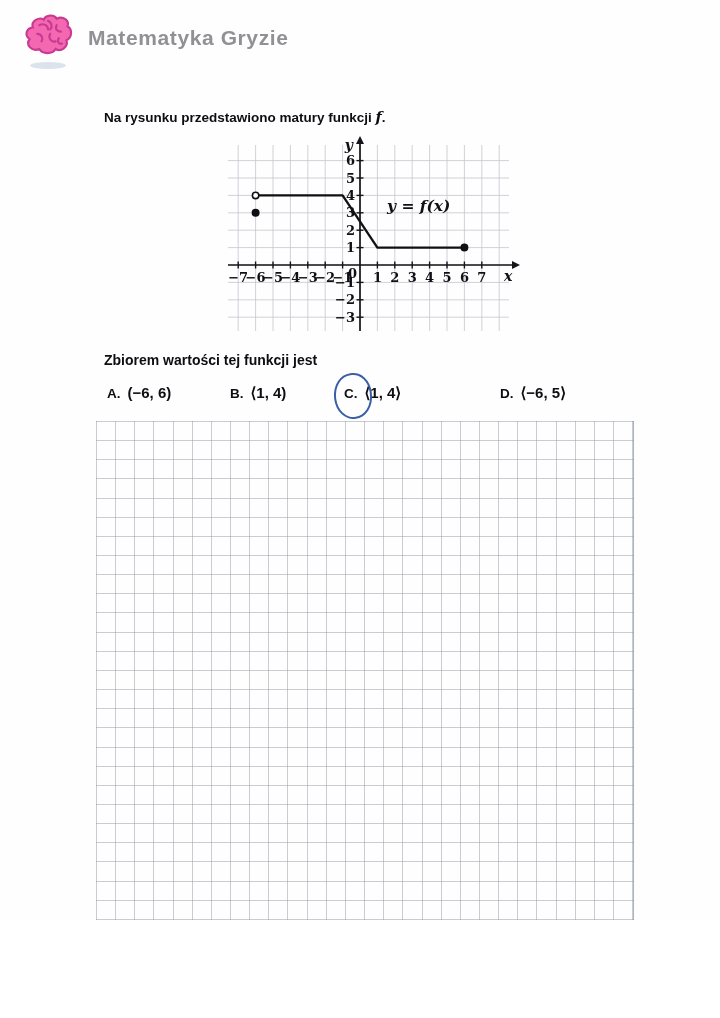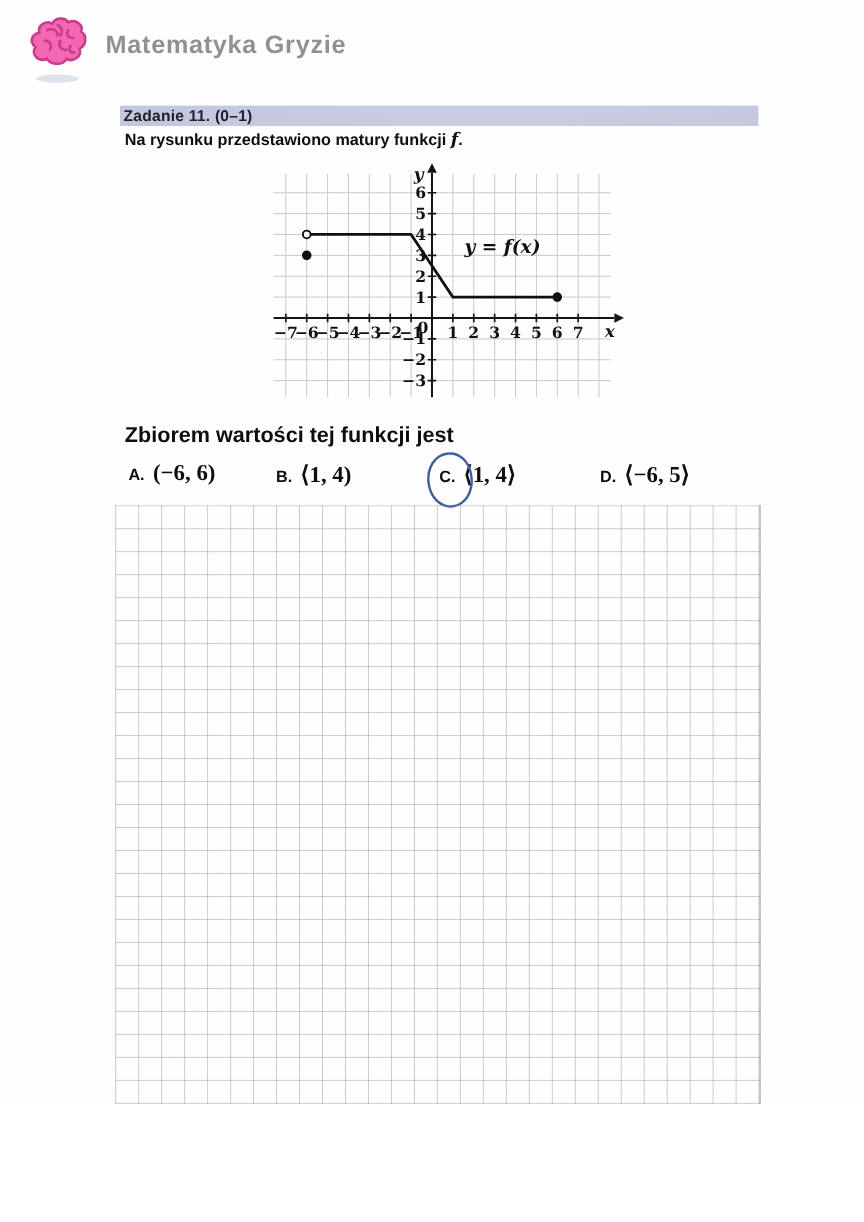--- a/index.html
+++ b/index.html
@@ -22,27 +22,27 @@
   
   .graph{position:absolute;left:222px;top:134px;width:302px;height:206px;}
   .graph .grid{stroke:#c2c6cf;stroke-width:.8;}
   .graph .axis{stroke:#14141a;stroke-width:1.7;}
   .graph .tick{stroke:#14141a;stroke-width:1.4;}
   .graph text{font-family:"DejaVu Serif",serif;font-size:13px;font-weight:600;fill:#101014;}
   .graph .axlbl{font-style:italic;font-weight:700;font-size:14px;}
   .graph .fn{stroke:#101014;stroke-width:2.3;fill:none;stroke-linejoin:round;}
   .graph .title-lbl{font-style:italic;font-weight:700;font-size:15.5px;}
 
-  .question{position:absolute;left:104px;top:352px;font-size:18px;font-weight:600;color:#0d0d12;}
+  .question{position:absolute;left:104px;top:352px;font-size:14px;font-weight:600;color:#0d0d12;}
 
   
   .option{position:absolute;top:384px;font-size:13.5px;color:#0d0d12;white-space:nowrap;}
   .option .letter{font-weight:700;display:inline-block;}
-  .option .value{font-family:Liberation Serif, serif;font-weight:700;font-size:19px;margin-left:7px;}
-  .opt-a{left:107px;} .opt-b{left:230px;} .opt-c{left:366px;} .opt-d{left:500px;}
+  .option .value{font-family:Liberation Sans, sans-serif;font-weight:700;font-size:15px;margin-left:7px;}
+  .opt-a{left:107px;} .opt-b{left:230px;} .opt-c{left:344px;} .opt-d{left:500px;}
   .sel-ellipse{position:absolute;left:-10px;top:-13px;width:34px;height:42px;
     border:2px solid #3a5ea8;border-radius:50% 46% 50% 48%;transform:rotate(-7deg);pointer-events:none;}
   .letter-wrap{position:relative;display:inline-block;}
 
   
   .grid-paper{position:absolute;left:96px;top:421px;width:537px;height:548px;
     background-image:
       repeating-linear-gradient(to right, rgba(148,153,168,.50) 0 1px, transparent 1px 19.15px),
       repeating-linear-gradient(to bottom, rgba(148,153,168,.50) 0 1px, transparent 1px 19.15px);
     border-right:1px solid rgba(148,153,168,.5);border-bottom:1px solid rgba(148,153,168,.5);}
@@ -58,23 +58,20 @@
     <svg viewBox="0 0 48 44" width="52" height="48">
       <g stroke="#c93b90" stroke-width="2" stroke-linecap="round">
         <path fill="#f468b2" d="M10 14 C8 8,16 4,20 7 C22 2,30 2,32 6 C38 3,44 8,42 13 C47 16,46 24,41 26 C43 32,36 37,31 34 C28 39,19 39,16 34 C9 37,3 30,7 25 C2 21,4 15,10 14 Z"></path>
         <path fill="none" d="M16 12 C20 10,24 12,24 16 M24 8 C28 10,28 14,26 16 M32 12 C30 16,33 18,36 18 M14 20 C18 20,20 24,18 27 M26 20 C24 24,27 28,31 27 M34 24 C32 27,34 30,37 29"></path>
       </g>
     </svg>
   </div>
   <div class="logo-shadow"></div>
   <div class="title">Matematyka Gryzie</div>
 
-  <div class="task-bar">
-    <span>Zadanie 11. (0–1)</span>
-  </div>
   <div class="intro">
     <span>Na rysunku przedstawiono matury funkcji</span>
     <i>f</i><span>.</span>
   </div>
 
   <svg class="graph" viewBox="0 0 302 206">
       <line x1="16.200000000000017" y1="11" x2="16.200000000000017" y2="197" class="grid"></line>
       <line x1="33.60000000000001" y1="11" x2="33.60000000000001" y2="197" class="grid"></line>
       <line x1="51" y1="11" x2="51" y2="197" class="grid"></line>
       <line x1="68.4" y1="11" x2="68.4" y2="197" class="grid"></line>

